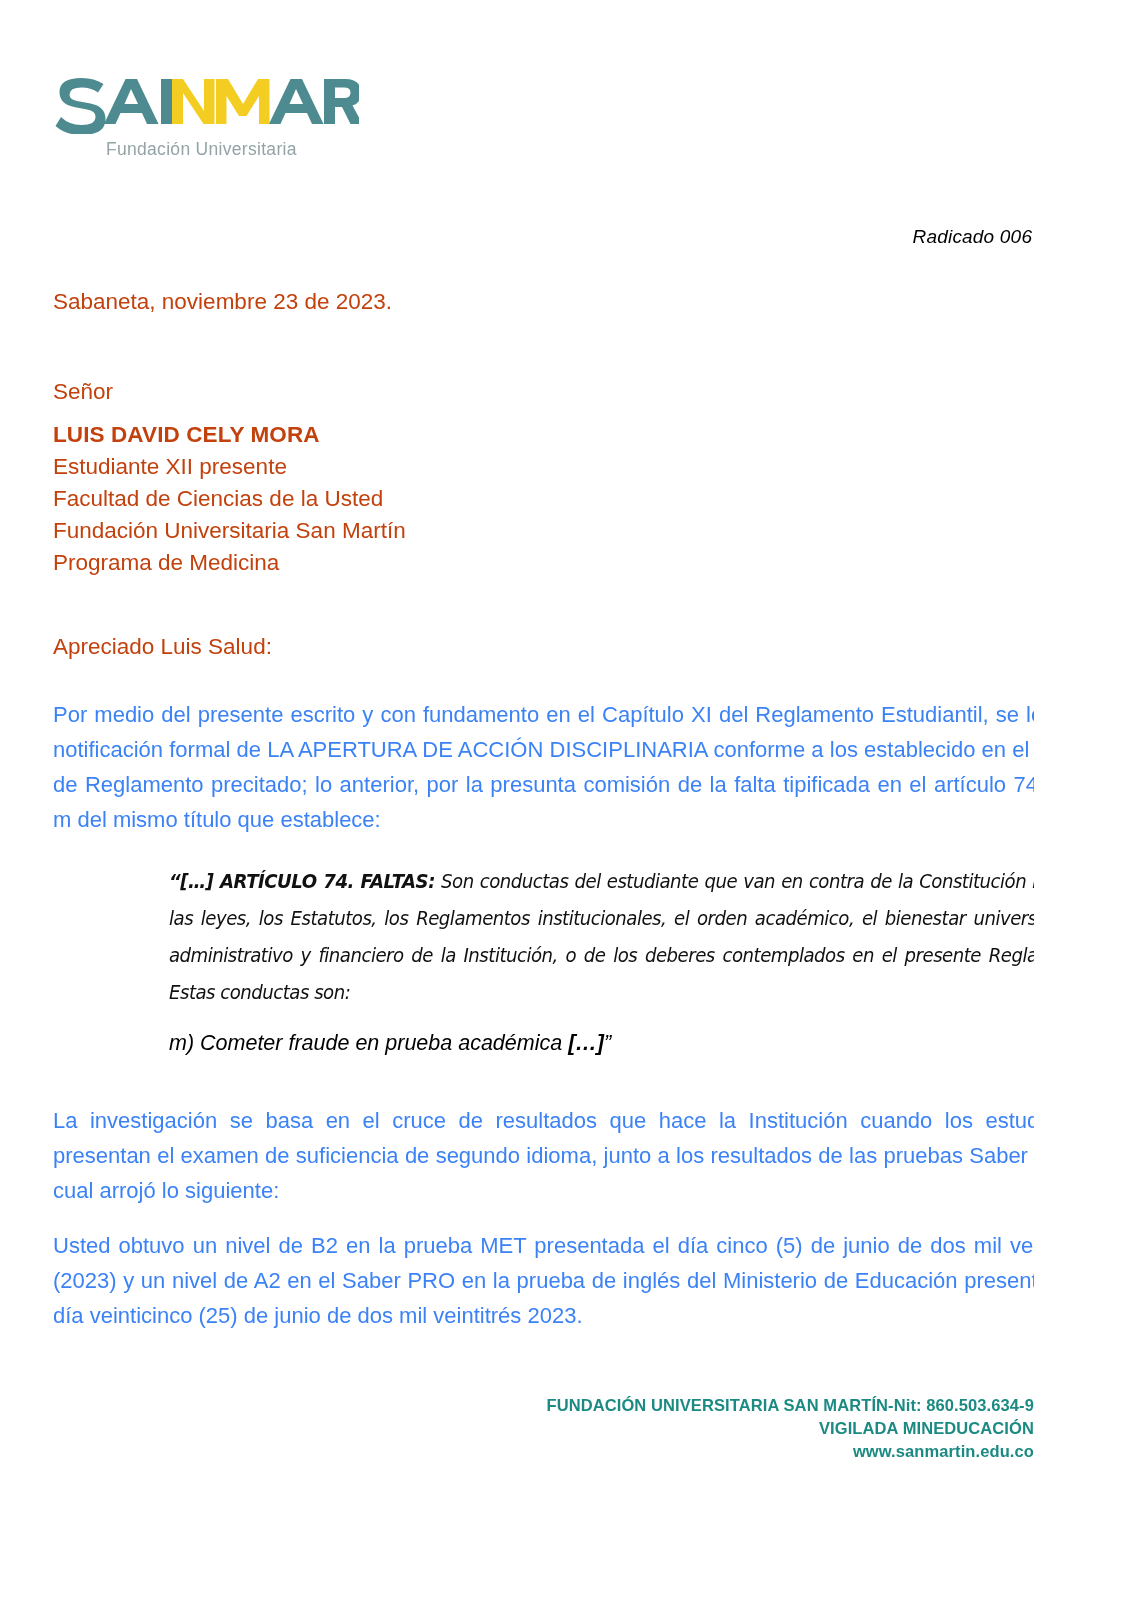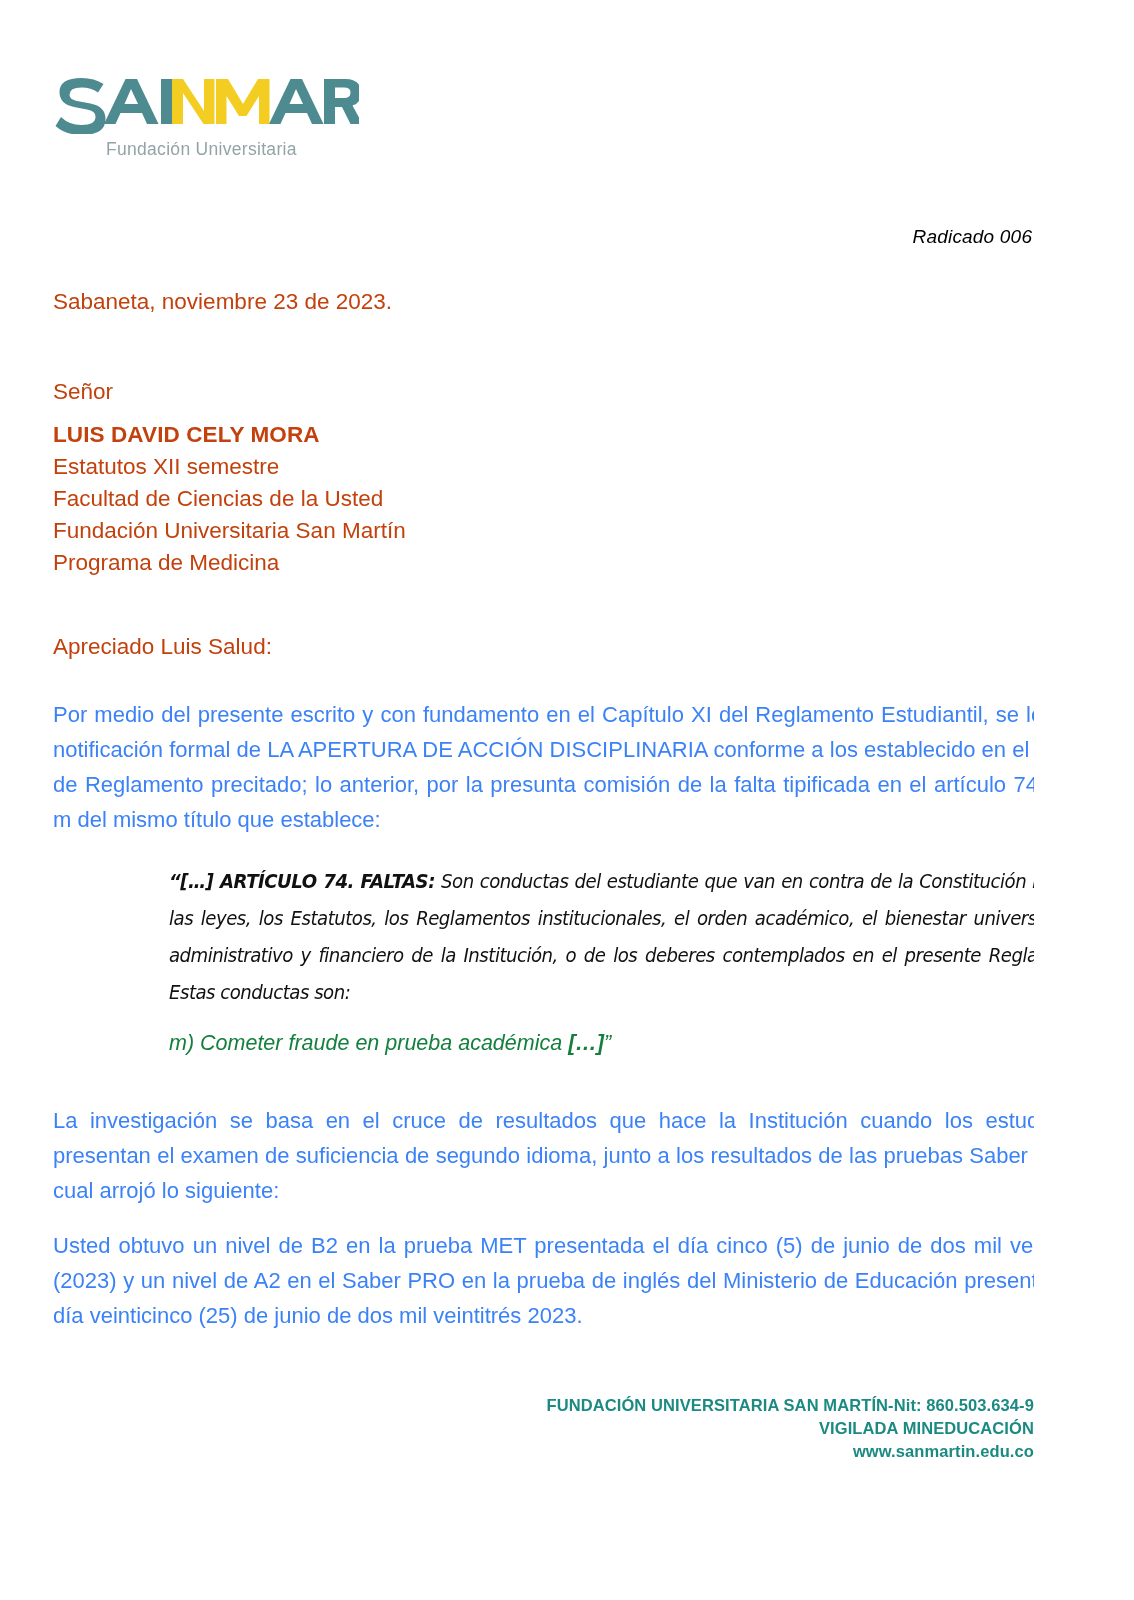--- a/index.html
+++ b/index.html
@@ -101,21 +101,21 @@
     margin: 0;
     color: #111111;
   }
   .quote-para b { font-weight: bold; }
   .quote-item {
     font-family: "Liberation Sans", sans-serif;
     font-style: italic;
     font-size: 21.5px;
     line-height: 32px;
     margin: 0;
-    color: #15803d;
+    color: #000000;
   }
   .quote-item b { font-weight: bold; }
 
   
   .footer {
     position: absolute;
     left: 0;
     right: 0;
     top: 1394px;
     text-align: right;
@@ -176,21 +176,21 @@
 
     <div class="spacer-34"></div>
 
     <div class="line">Sabaneta, noviembre 23 de 2023.</div>
 
     <div class="spacer-58"></div>
 
     <div class="addressee">
       <div class="line">Señor</div>
       <div class="line bold">LUIS DAVID CELY MORA</div>
-      <div class="line">Estatutos XII semestre</div>
+      <div class="line">Estudiante XII presente</div>
       <div class="line">Facultad de Ciencias de la Usted</div>
       <div class="line">Fundación Universitaria San Martín</div>
       <div class="line">Programa de Medicina</div>
     </div>
 
     <div class="spacer-52"></div>
 
     <div class="line">Apreciado Luis Salud:</div>
 
     <div class="spacer-34"></div>

